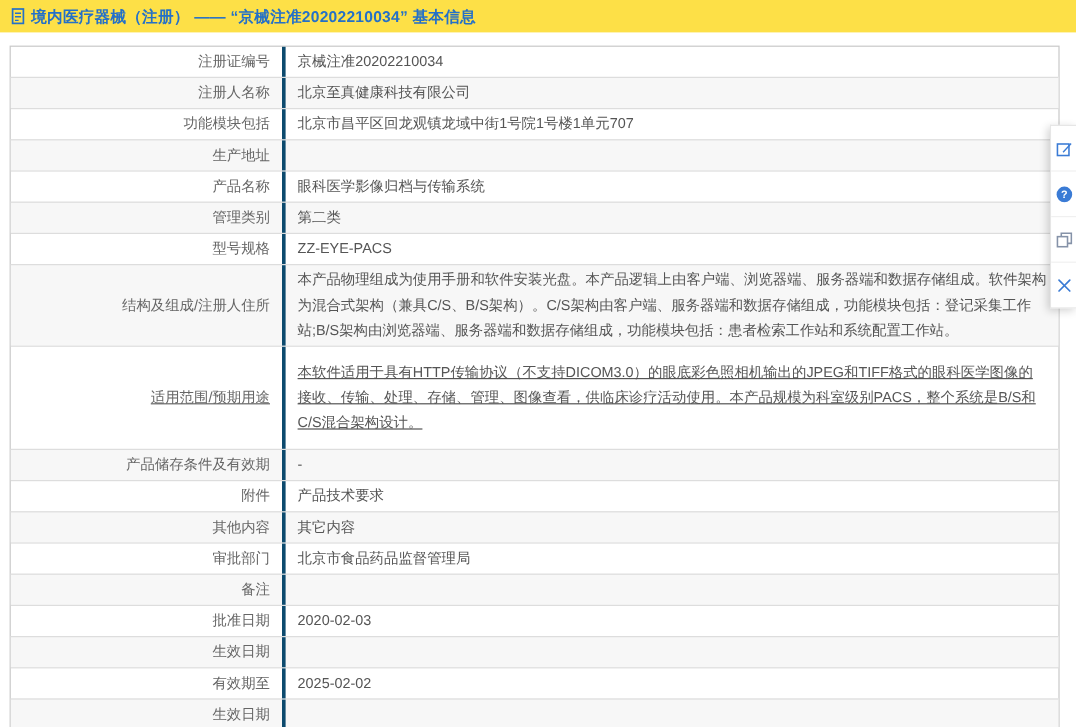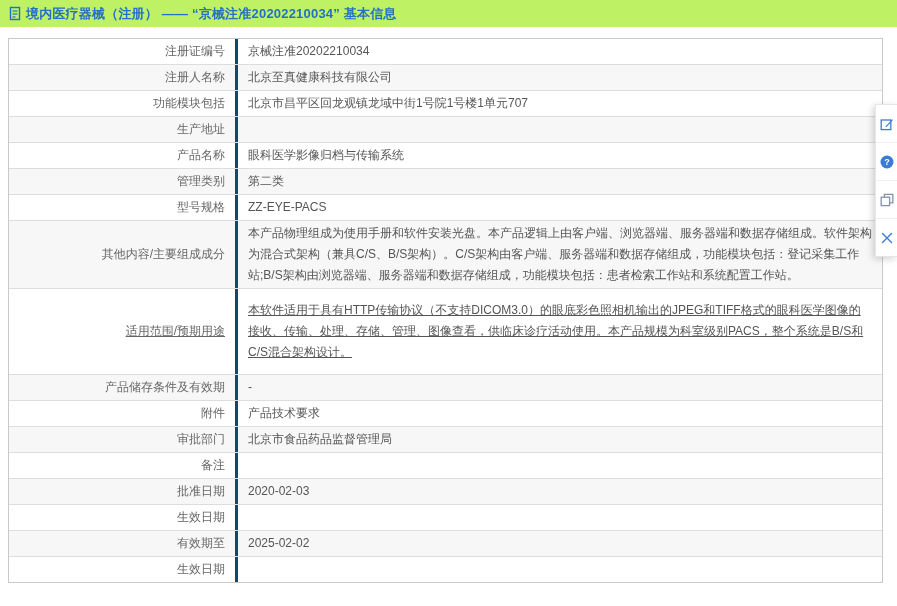--- a/index.html
+++ b/index.html
@@ -4,21 +4,21 @@
 <style>
   html,body{margin:0;padding:0;}
   body{
     width:897px;height:606px;overflow:hidden;position:relative;
     background:#ffffff;
     font-family:"Liberation Sans","DejaVu Sans",sans-serif;
     -webkit-font-smoothing:antialiased;
   }
   
   .header-band{
-    height:27px;background:#bef264;display:flex;align-items:center;
+    height:27px;background:#fde047;display:flex;align-items:center;
     padding-left:8px;box-sizing:border-box;width:100%;
   }
   .header-band .doc-icon{display:inline-flex;margin-right:4px;flex:0 0 auto;}
   .page-title{
     font-size:13px;font-weight:bold;color:#2470c8;white-space:nowrap;letter-spacing:0.2px;
   }
   
   .info-table{
     position:absolute;left:8px;top:38px;width:875px;
     border:1px solid #c9c9c9;box-sizing:border-box;background:#fff;
@@ -114,21 +114,21 @@
     <div class="row">
       <div class="cell label">
         <span>型号规格</span>
       </div>
       <div class="cell value">
         <span class="val-text">ZZ-EYE-PACS</span>
       </div>
     </div>
     <div class="row">
       <div class="cell label">
-        <span>其他内容/主要组成成分</span>
+        <span>结构及组成/注册人住所</span>
       </div>
       <div class="cell value">
         <span class="val-text">本产品物理组成为使用手册和软件安装光盘。本产品逻辑上由客户端、浏览器端、服务器端和数据存储组成。软件架构为混合式架构（兼具C/S、B/S架构）。C/S架构由客户端、服务器端和数据存储组成，功能模块包括：登记采集工作站;B/S架构由浏览器端、服务器端和数据存储组成，功能模块包括：患者检索工作站和系统配置工作站。</span>
       </div>
     </div>
     <div class="row">
       <div class="cell label">
         <span>适用范围/预期用途</span>
       </div>
       <div class="cell value">
@@ -142,20 +142,28 @@
       <div class="cell value">
         <span class="val-text">-</span>
       </div>
     </div>
     <div class="row">
       <div class="cell label">
         <span>附件</span>
       </div>
       <div class="cell value">
         <span class="val-text">产品技术要求</span>
+      </div>
+    </div>
+    <div class="row">
+      <div class="cell label">
+        <span>其他内容</span>
+      </div>
+      <div class="cell value">
+        <span class="val-text">其它内容</span>
       </div>
     </div>
     <div class="row">
       <div class="cell label">
         <span>审批部门</span>
       </div>
       <div class="cell value">
         <span class="val-text">北京市食品药品监督管理局</span>
       </div>
     </div>

